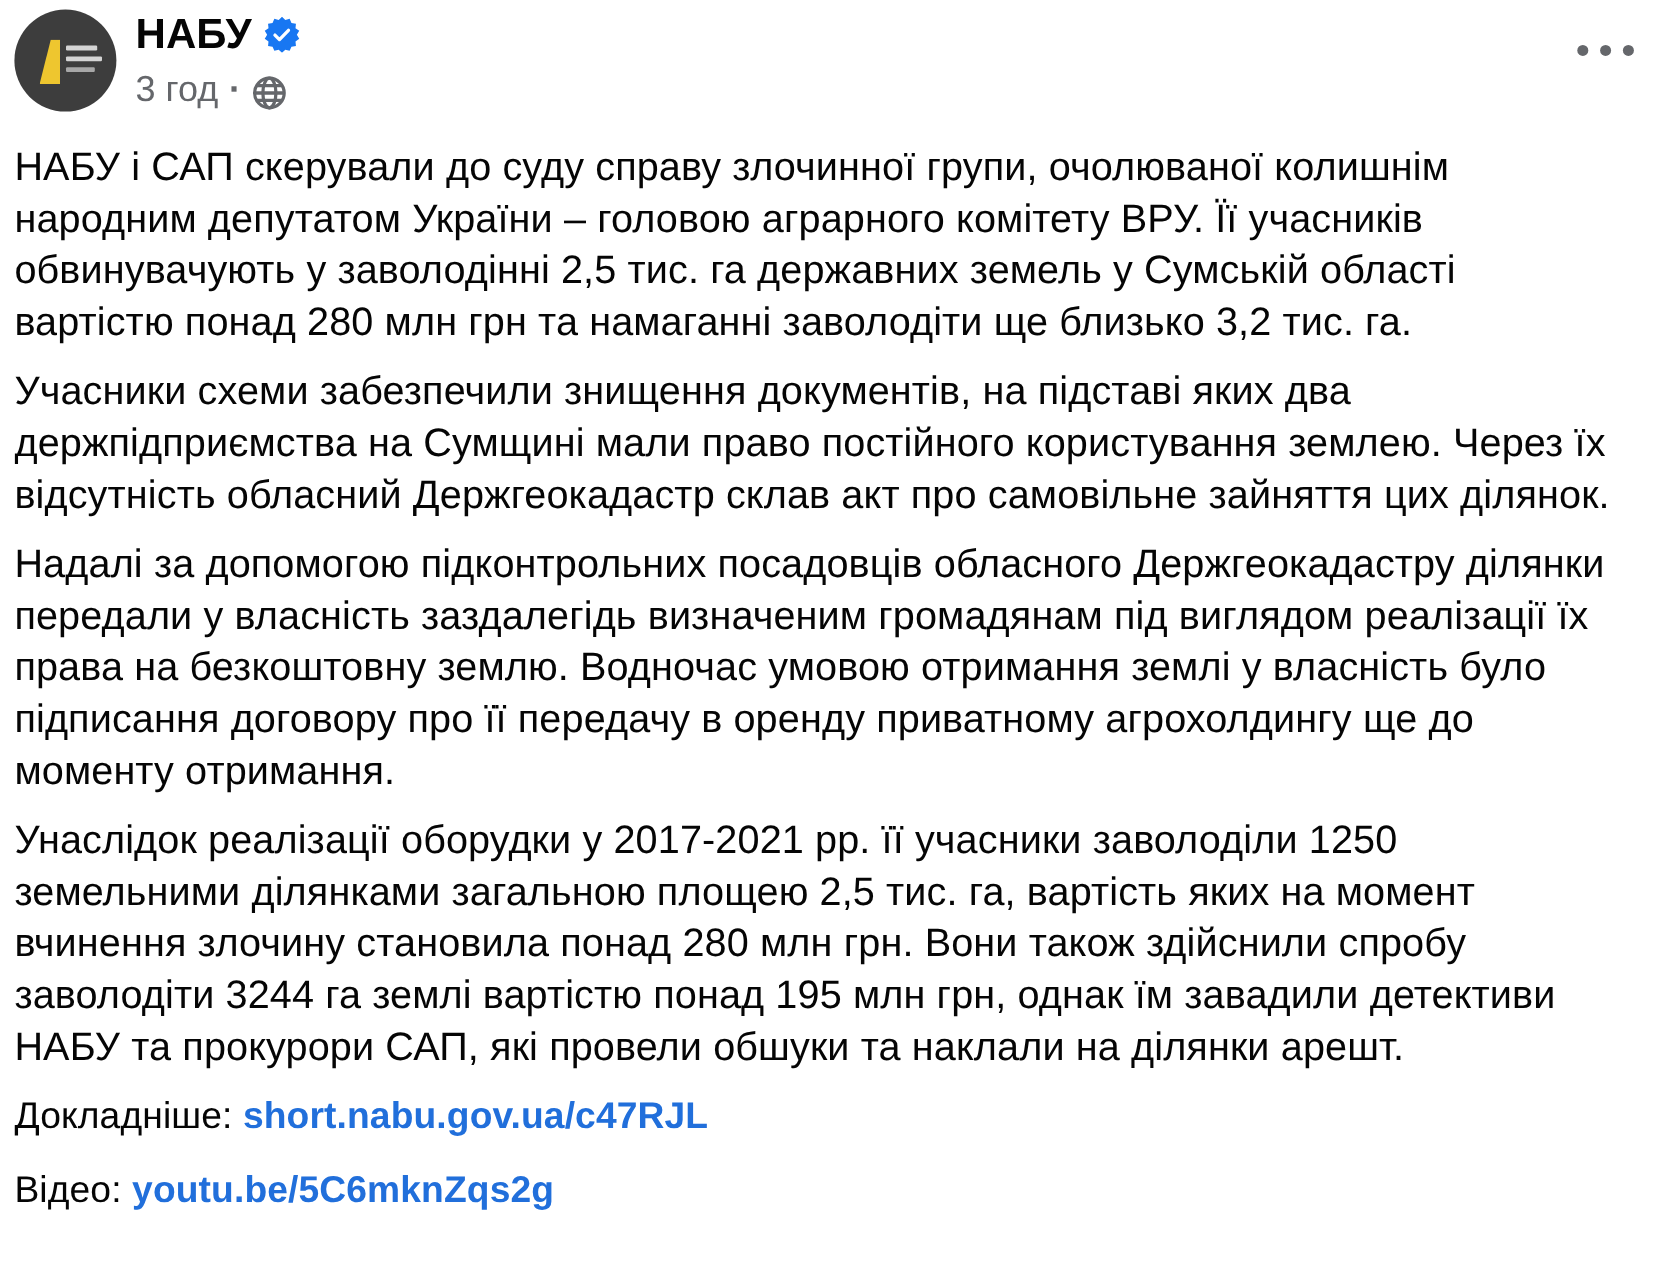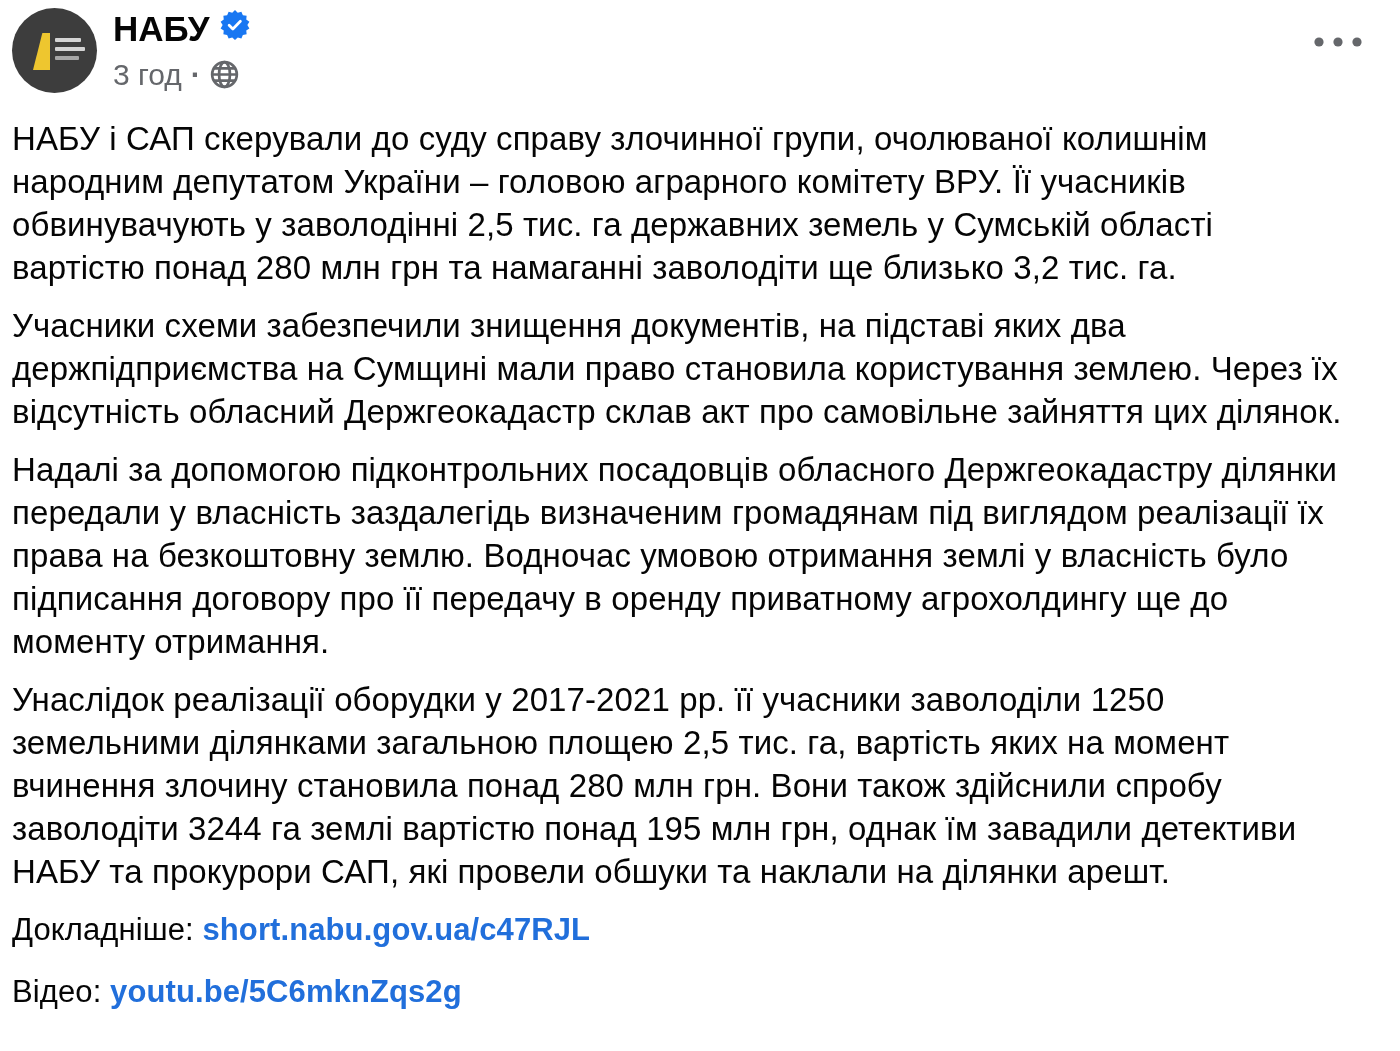--- a/index.html
+++ b/index.html
@@ -53,33 +53,34 @@
     height: 4px;
     background: rgba(255,255,255,0.78);
     border-radius: 1px;
   }
   .avatar .logo-lines i:nth-child(1){ width: 26px; }
   .avatar .logo-lines i:nth-child(2){ width: 30px; }
   .avatar .logo-lines i:nth-child(3){ width: 24px; background: rgba(255,255,255,0.55); }
   .head-text { margin-left: 16px; padding-top: 2px; }
   .name-row {
     display: flex;
+    align-items: center;
     gap: 10px;
   }
   .author {
     font-size: 35px;
     font-weight: 700;
     color: #050505;
     line-height: 1.1;
     cursor: pointer;
   }
   .badge { width: 30px; height: 30px; display: inline-block; }
   .meta-row {
     display: flex;
-    align-items: flex-start;
+    align-items: flex-end;
     gap: 9px;
     margin-top: 9px;
     color: #65676b;
     font-size: 30px;
   }
   .meta-row .timestamp { cursor: pointer; }
   .meta-row .dot { font-weight: 700; }
   .globe { width: 29px; height: 29px; display: inline-block; margin-top: 2px; }
   .more-btn {
     position: absolute;
@@ -160,21 +161,21 @@
       <g fill="#65676b">
         <circle cx="9" cy="8" r="4.6"></circle>
         <circle cx="28" cy="8" r="4.6"></circle>
         <circle cx="47" cy="8" r="4.6"></circle>
       </g>
     </svg>
   </div>
 
   <div class="body-text">
     <p>НАБУ і САП скерували до суду справу злочинної групи, очолюваної колишнім народним депутатом України – головою аграрного комітету ВРУ. Її учасників обвинувачують у заволодінні 2,5 тис. га державних земель у Сумській області вартістю понад 280 млн грн та намаганні заволодіти ще близько 3,2 тис. га.</p>
-    <p>Учасники схеми забезпечили знищення документів, на підставі яких два держпідприємства на Сумщині мали право становила користування землею. Через їх відсутність обласний Держгеокадастр склав акт про самовільне зайняття цих ділянок.</p>
+    <p>Учасники схеми забезпечили знищення документів, на підставі яких два держпідприємства на Сумщині мали право постійного користування землею. Через їх відсутність обласний Держгеокадастр склав акт про самовільне зайняття цих ділянок.</p>
     <p>Надалі за допомогою підконтрольних посадовців обласного Держгеокадастру ділянки передали у власність заздалегідь визначеним громадянам під виглядом реалізації їх права на безкоштовну землю. Водночас умовою отримання землі у власність було підписання договору про її передачу в оренду приватному агрохолдингу ще до моменту отримання.</p>
     <p>Унаслідок реалізації оборудки у 2017-2021 рр. її учасники заволоділи 1250 земельними ділянками загальною площею 2,5 тис. га, вартість яких на момент вчинення злочину становила понад 280 млн грн. Вони також здійснили спробу заволодіти 3244 га землі вартістю понад 195 млн грн, однак їм завадили детективи НАБУ та прокурори САП, які провели обшуки та наклали на ділянки арешт.</p>
 
     <div class="link-line">
       <span>Докладніше:</span>
       <a href="#">short.nabu.gov.ua/c47RJL</a>
     </div>
     <div class="link-line">
       <span>Відео:</span>
       <a href="#">youtu.be/5C6mknZqs2g</a>

